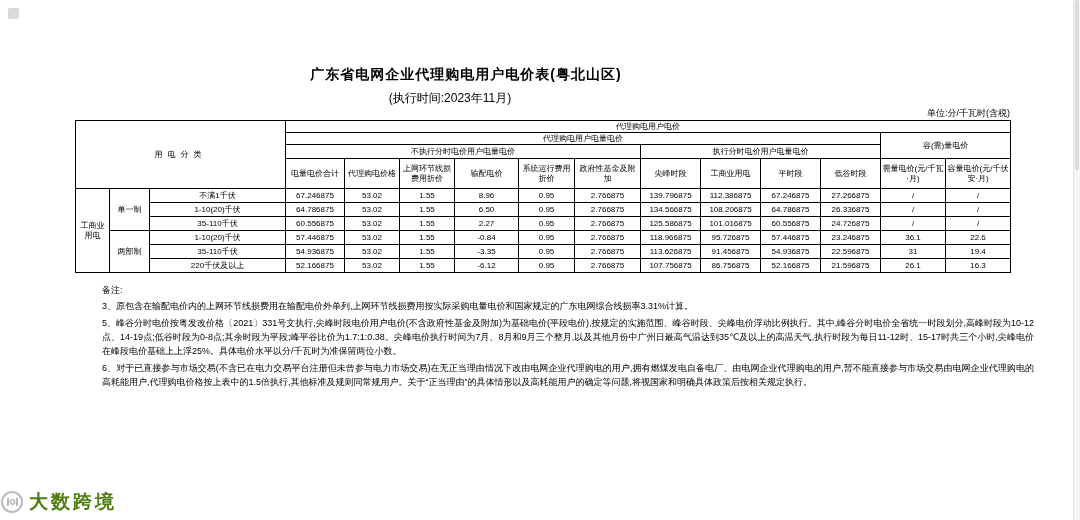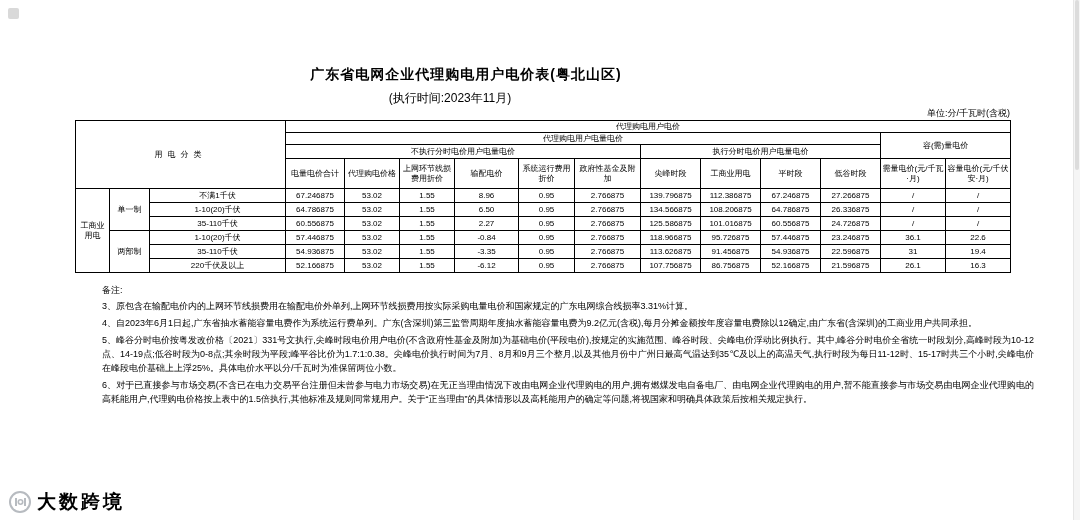--- a/index.html
+++ b/index.html
@@ -23,22 +23,22 @@
   .price-table thead tr.hr2{height:12px;}
   .price-table thead tr.hr3{height:14px;margin-top:16px;}
   .price-table thead tr.hr4{height:30px;}
   .price-table tbody tr{height:14px;}
   .cell-category{letter-spacing:5px;}
   .cell-vgroup{padding:0 3px;}
   .notes{position:absolute;top:283px;left:78px;width:932px;font-size:9px;line-height:14px;margin-left:24px;}
   .notes .note{margin-bottom:3px;text-align:justify;}
   .notes .notes-label{margin-bottom:2px;}
   .watermark{
-    position:absolute;left:8px;bottom:5px;display:flex;align-items:center;gap:5px;
-    color:#000000;font-weight:bold;font-size:19px;letter-spacing:3px;
+    position:absolute;left:0;bottom:5px;display:flex;align-items:center;gap:5px;
+    color:#4d7c0f;font-weight:bold;font-size:19px;letter-spacing:3px;
   }
   .watermark svg{display:block;}
   .scrollbar{position:absolute;top:0;right:0;width:6px;height:520px;background:#f5f5f5;border-left:1px solid #e6e6e6;}
   .scrollbar .thumb{position:absolute;top:0;left:1px;width:4px;height:170px;background:#dcdcdc;border-radius:2px;}
 </style>
 </head>
 <body>
 
 <div>
 
@@ -187,21 +187,20 @@
         <td>21.596875</td>
         <td>26.1</td>
         <td>16.3</td>
       </tr>
     </tbody>
   </table>
 
   <div class="notes">
     <div class="notes-label">备注:</div>
     <div class="note">3、原包含在输配电价内的上网环节线损费用在输配电价外单列,上网环节线损费用按实际采购电量电价和国家规定的广东电网综合线损率3.31%计算。</div>
-    <div class="note">4、自2023年6月1日起,广东省抽水蓄能容量电费作为系统运行费单列。广东(含深圳)第三监管周期年度抽水蓄能容量电费为9.2亿元(含税),每月分摊金额按年度容量电费除以12确定,由广东省(含深圳)的工商业用户共同承担。</div>
     <div class="note">5、峰谷分时电价按粤发改价格〔2021〕331号文执行,尖峰时段电价用户电价(不含政府性基金及附加)为基础电价(平段电价),按规定的实施范围、峰谷时段、尖峰电价浮动比例执行。其中,峰谷分时电价全省统一时段划分,高峰时段为10-12点、14-19点;低谷时段为0-8点;其余时段为平段;峰平谷比价为1.7:1:0.38。尖峰电价执行时间为7月、8月和9月三个整月,以及其他月份中广州日最高气温达到35℃及以上的高温天气,执行时段为每日11-12时、15-17时共三个小时,尖峰电价在峰段电价基础上上浮25%。具体电价水平以分/千瓦时为准保留两位小数。</div>
     <div class="note">6、对于已直接参与市场交易(不含已在电力交易平台注册但未曾参与电力市场交易)在无正当理由情况下改由电网企业代理购电的用户,拥有燃煤发电自备电厂、由电网企业代理购电的用户,暂不能直接参与市场交易由电网企业代理购电的高耗能用户,代理购电价格按上表中的1.5倍执行,其他标准及规则同常规用户。关于“正当理由”的具体情形以及高耗能用户的确定等问题,将视国家和明确具体政策后按相关规定执行。</div>
   </div>
 
   <div class="watermark">
     <svg width="24" height="24" viewBox="0 0 24 24">
       <circle cx="12" cy="12" r="10" fill="none" stroke="#b7bbc0" stroke-width="2"></circle>
       <rect x="7" y="8" width="2" height="8" fill="#b7bbc0"></rect>
       <circle cx="12.5" cy="12" r="2.2" fill="none" stroke="#b7bbc0" stroke-width="1.6"></circle>
       <rect x="16" y="8" width="2" height="8" fill="#b7bbc0"></rect>

